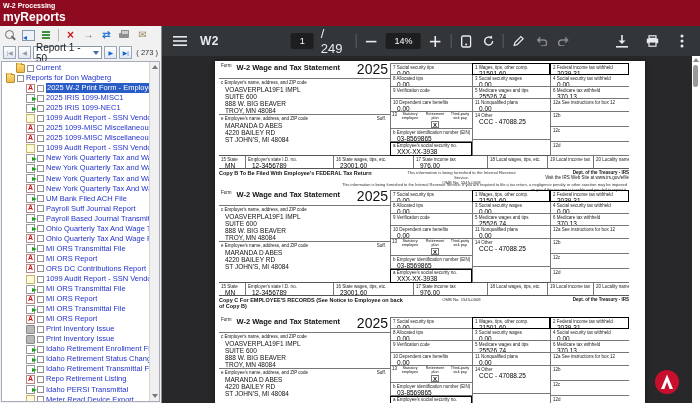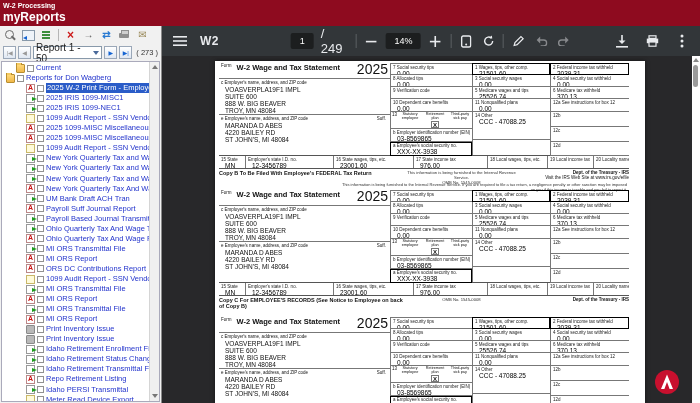--- a/index.html
+++ b/index.html
@@ -211,21 +211,21 @@
             <span class="tlabel">New York Quarterly Tax and Wage</span>
           </div>
           <div class="trow lvl2">
             <span class="tic ic-pdf"></span>
             <span class="cb"></span>
             <span class="tlabel">New York Quarterly Tax And Wage</span>
           </div>
           <div class="trow lvl2">
             <span class="tic ic-export"></span>
             <span class="cb"></span>
-            <span class="tlabel">UM Bank Draft ACH Tran</span>
+            <span class="tlabel">UM Bank Filed ACH File</span>
           </div>
           <div class="trow lvl2">
             <span class="tic ic-pdf"></span>
             <span class="cb"></span>
             <span class="tlabel">Payroll Suff Journal Report</span>
           </div>
           <div class="trow lvl2">
             <span class="tic ic-export"></span>
             <span class="cb"></span>
             <span class="tlabel">Payroll Based Journal Transmittal F</span>

